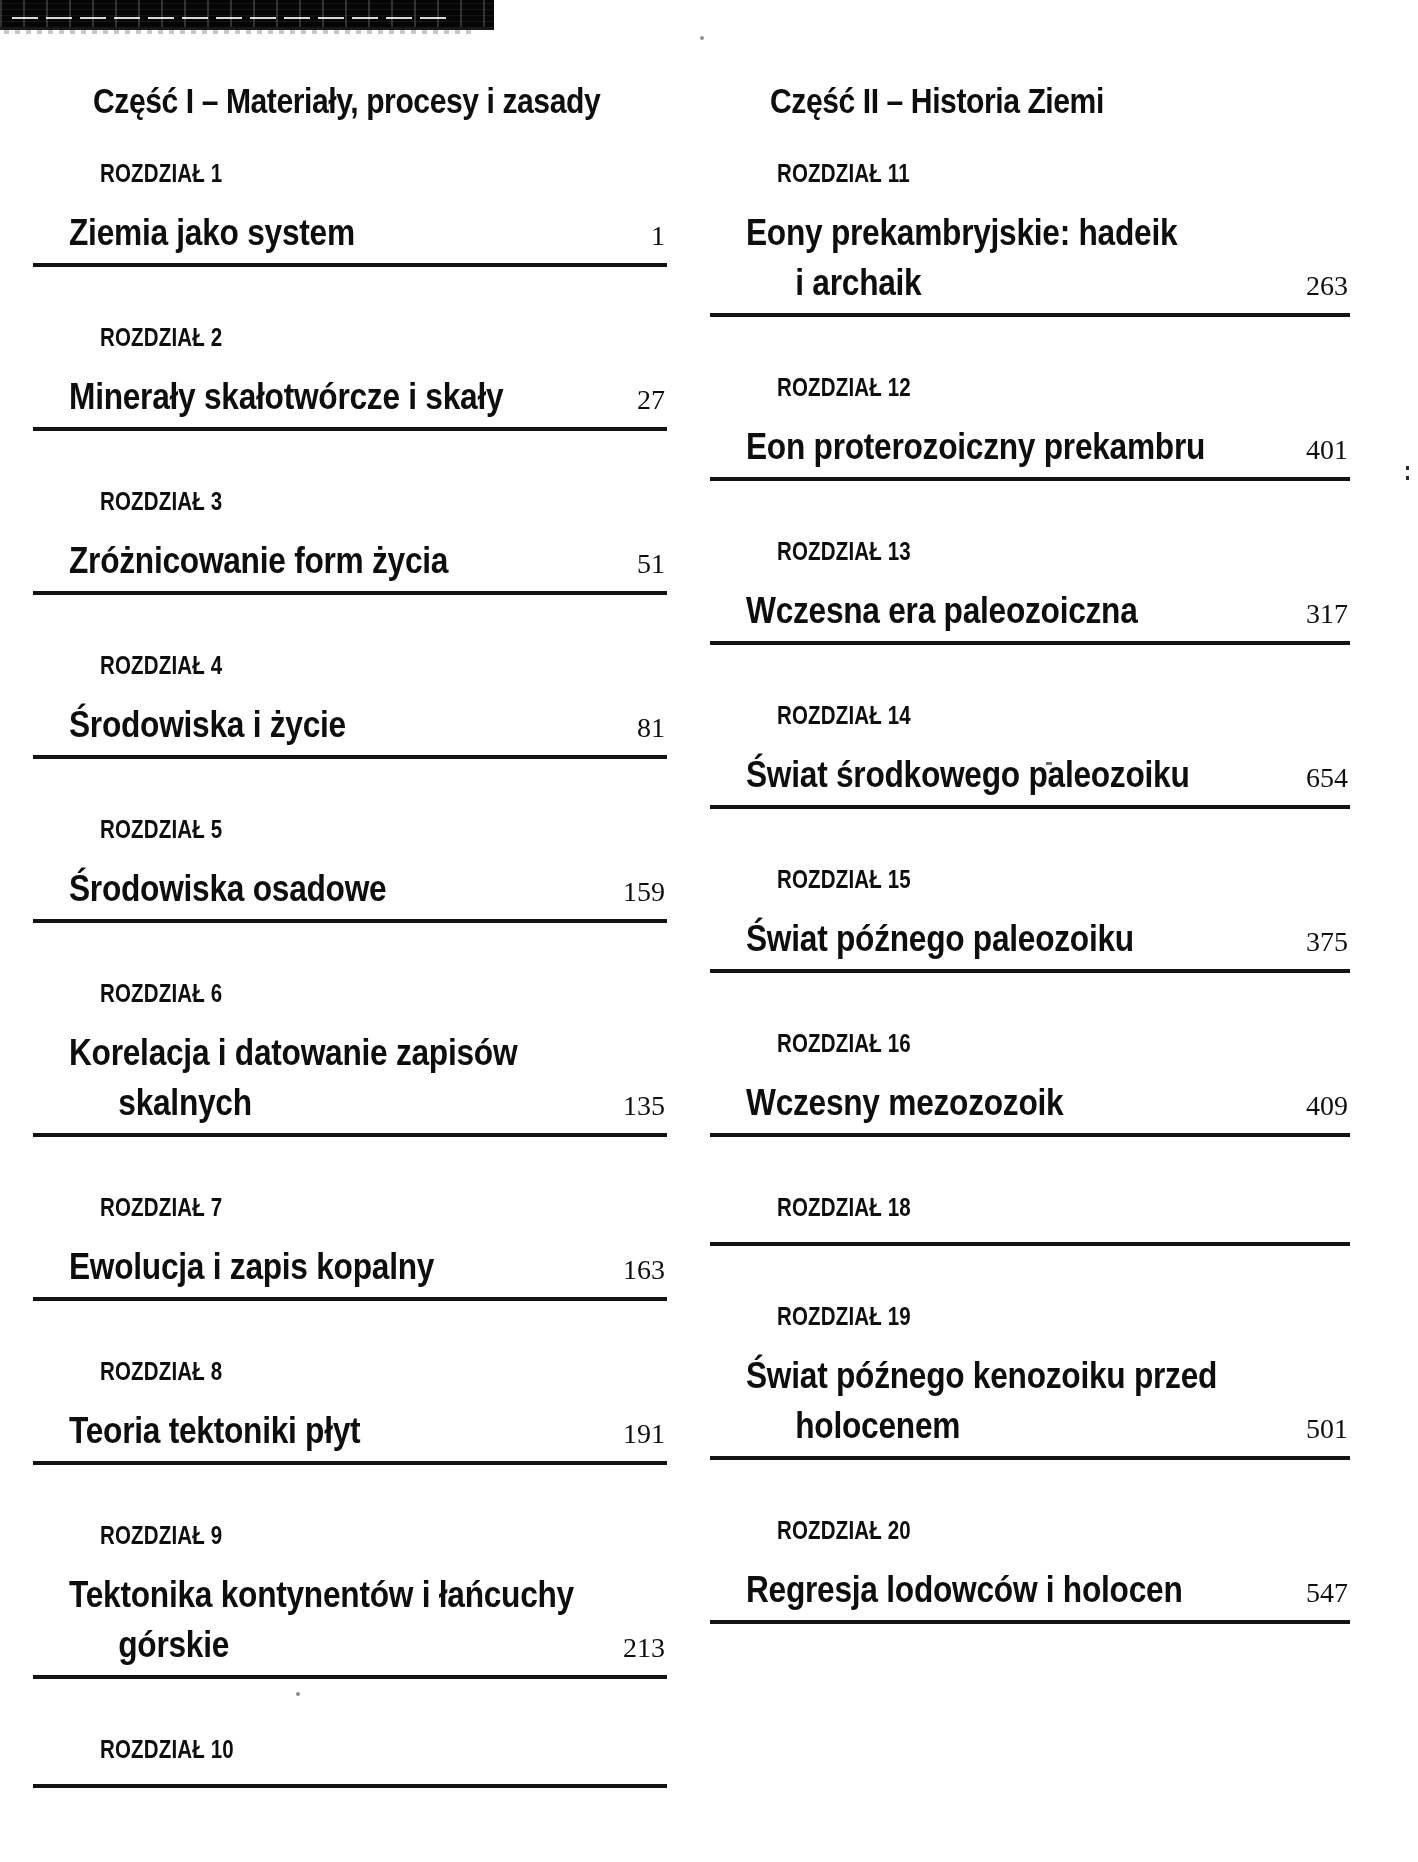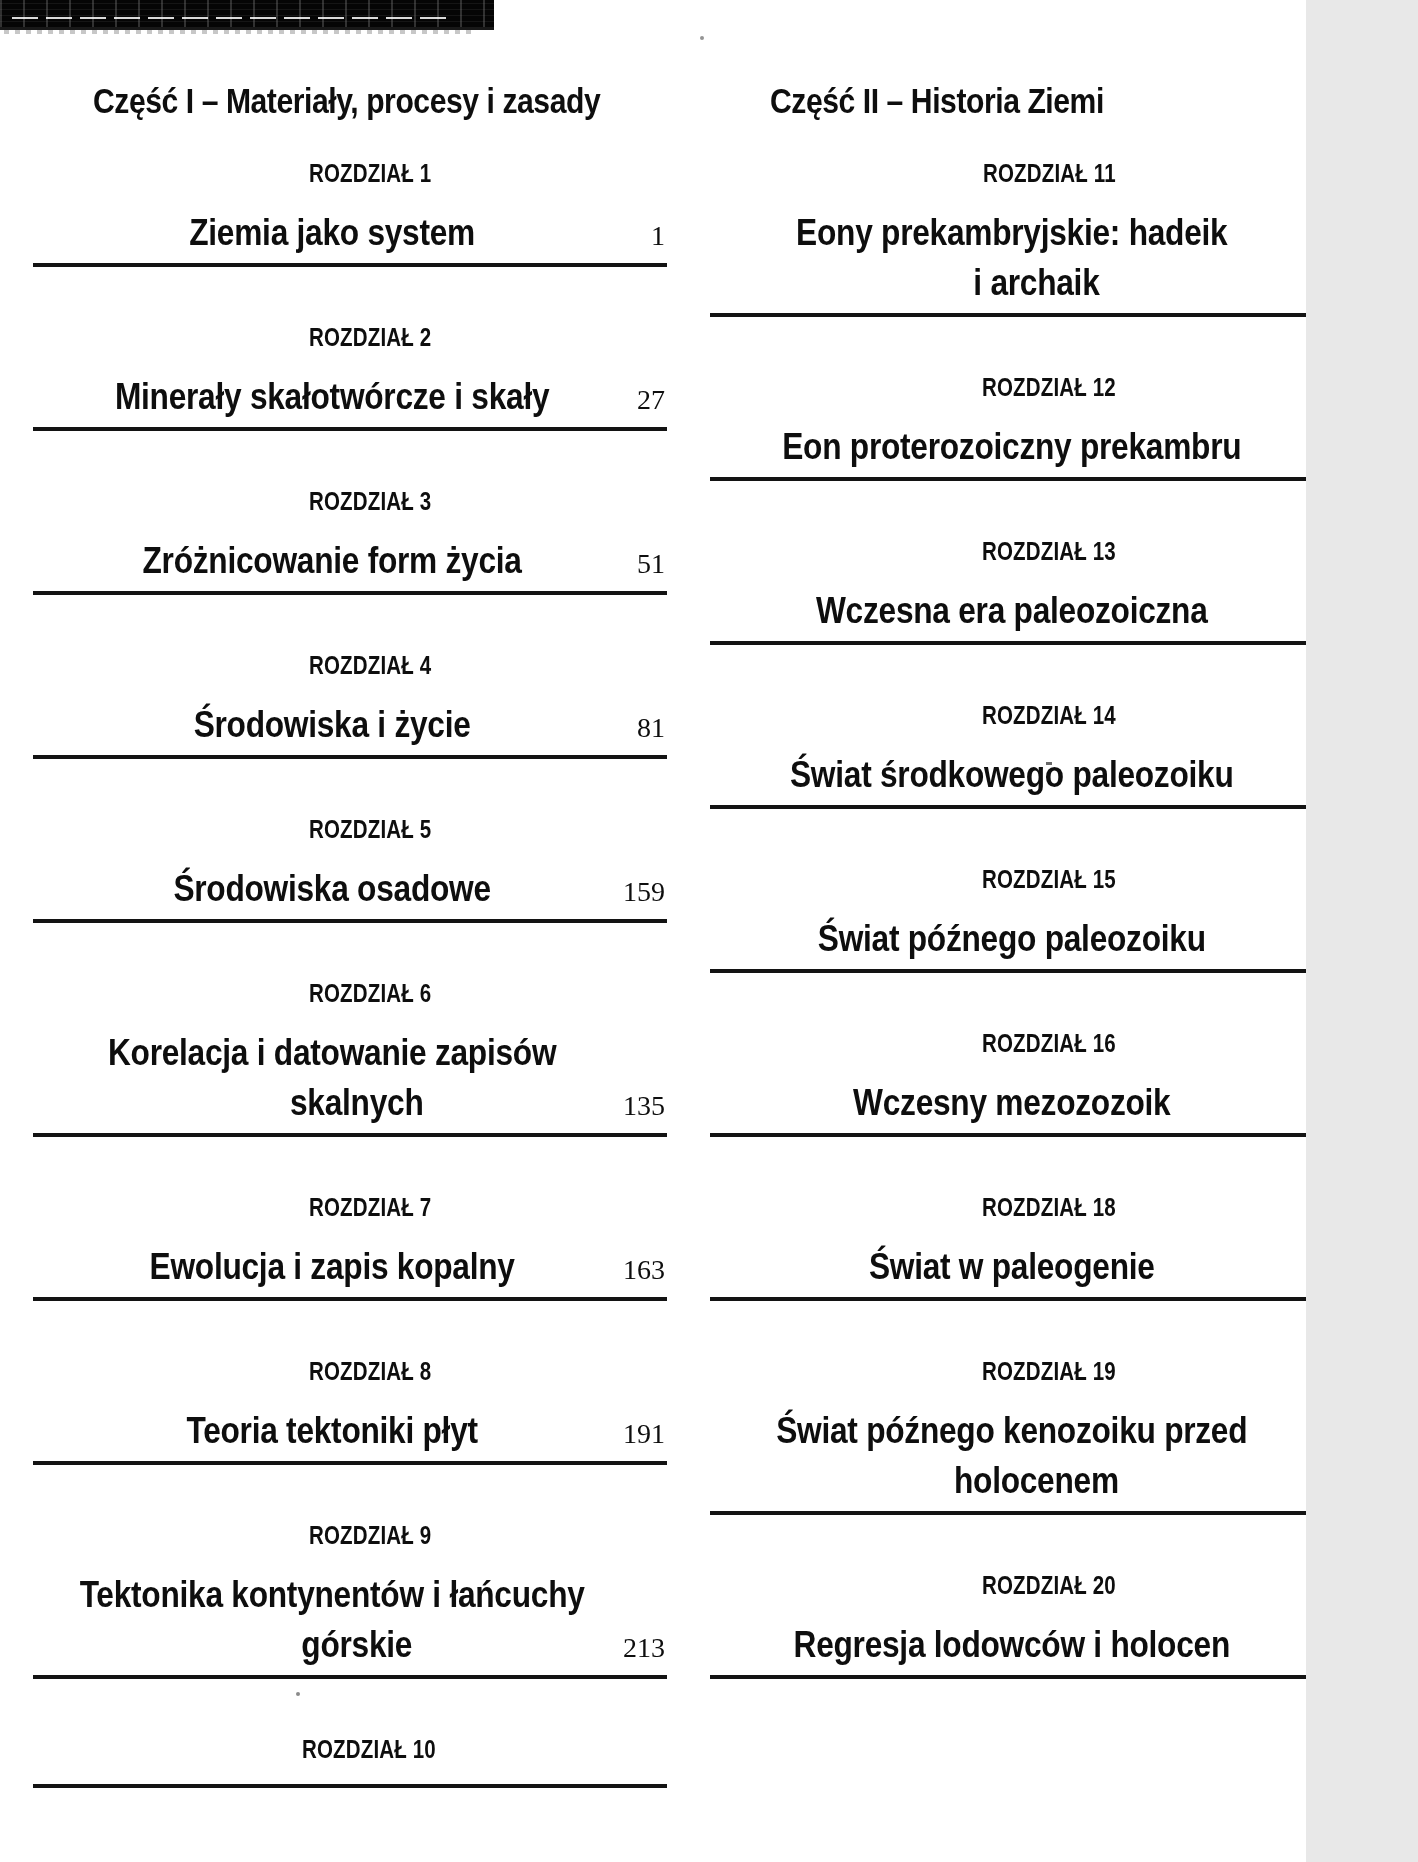--- a/index.html
+++ b/index.html
@@ -1,18 +1,18 @@
 <!DOCTYPE html>
 <html lang="pl"><head>
 <meta charset="utf-8">
 <style>
   html,body{margin:0;padding:0;background:#e8e8e8;}
   .page{
     position:relative;
-    width:1306px;height:1862px;
+    width:1418px;height:1862px;
     background:#ffffff;
     overflow:hidden;
     font-family:"Liberation Sans","DejaVu Sans",sans-serif;
     color:#0e0e0e;
   }
 
   
   .header-bar{
     position:absolute;left:0;top:0;
     width:494px;height:27px;
@@ -46,21 +46,21 @@
 
   .part-heading{
     margin:0 0 34px 0;
     padding-left:60px;
     font-size:35px;line-height:46px;font-weight:bold;
     letter-spacing:-0.5px;
     white-space:nowrap;
   }
   .part-heading .cond{display:inline-block;transform:scaleX(0.86);transform-origin:0 50%;}
 
-  .entry{margin-bottom:55px;text-align:center;}
+  .entry{margin-bottom:55px;}
   .chapter-label{
     font-size:25px;line-height:30px;font-weight:bold;
     padding-left:67px;margin-bottom:20px;
     letter-spacing:0.2px;
     white-space:nowrap;
   }
   .chapter-label .cond{display:inline-block;transform:scaleX(0.82);transform-origin:0 50%;}
 
   .title-row{position:relative;font-size:36px;line-height:50px;font-weight:bold;margin-left:36px;}
   .title-line{
@@ -271,26 +271,20 @@
                 <div class="title-line">Wczesny mezozozoik</div>
               </div>
       <div class="pagenum">409</div>
     </div>
     <div class="rule"></div>
   </div>
 
 
   <div class="entry">
     <div class="chapter-label"><span class="cond">ROZDZIAŁ 18</span></div>
-    <div class="title-row">
-      <div class="title">
-                <div class="title-line">Świat w paleogenie</div>
-              </div>
-      <div class="pagenum">473</div>
-    </div>
     <div class="rule"></div>
   </div>
 
   <div class="entry">
     <div class="chapter-label"><span class="cond">ROZDZIAŁ 19</span></div>
     <div class="title-row">
       <div class="title">
                 <div class="title-line">Świat późnego kenozoiku przed</div>
                 <div class="title-line indent">holocenem</div>
               </div>

